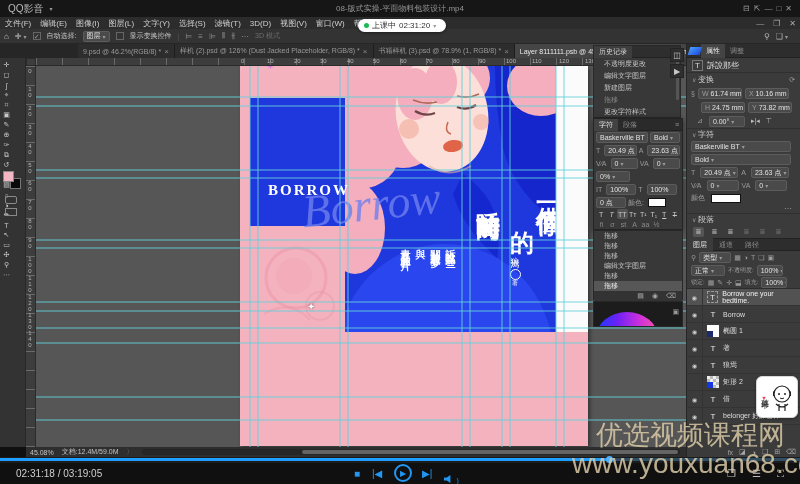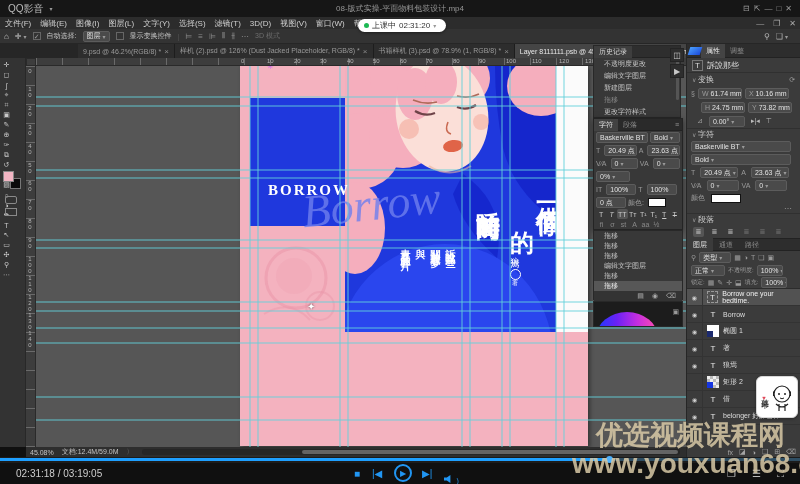--- a/index.html
+++ b/index.html
@@ -17,21 +17,21 @@
 .sect::before{content:"∨ ";font-size:6px;color:#999}
 .tab-ps{display:inline-flex;align-items:center;height:14px;padding:0 5px;background:#2d2d2d;
   color:#999;font-size:7px;border-right:1px solid #1d1d1d;white-space:nowrap}
 .tab-ps.active{background:#454545;color:#e8e8e8}
 .histitem{height:12px;display:flex;align-items:center;padding-left:10px;font-size:7px;color:#c6c6c6;white-space:nowrap}
 .vtxt{writing-mode:vertical-rl;text-orientation:upright}
 .layerrow{height:17px;display:flex;align-items:center;border-bottom:1px solid #333;font-size:7px;color:#ddd}
 .eyebox{width:16px;text-align:center;font-size:6px;color:#cfcfcf;border-right:1px solid #333;align-self:stretch;display:flex;align-items:center;justify-content:center}
 .lthumb{width:12px;height:12px;margin:0 4px;display:flex;align-items:center;justify-content:center;font-size:8px;color:#e8e8e8}
 .toolbtn{width:13px;height:10px;display:flex;align-items:center;justify-content:center;font-size:7px;color:#c9c9c9}
-.wm{font-weight:bold;color:rgba(216,201,166,.85);font-family:"Liberation Sans",sans-serif;white-space:nowrap;pointer-events:none}
+.wm{font-weight:normal;color:rgba(216,201,166,.85);font-family:"Liberation Sans",sans-serif;white-space:nowrap;pointer-events:none}
 .guide{stroke:rgba(98,208,218,.9);stroke-width:1}
 .dockfieldlbl{color:#9a9a9a;font-size:7px;margin-right:2px}
 .stylebtn{width:11px;height:10px;display:inline-flex;align-items:center;justify-content:center;font-size:7px;color:#c9c9c9}
 </style>
 </head>
 <body>
 
 <div id="stage">
 
   <div class="abs" style="left:36px;top:66px;width:650px;height:381px;background:#565656"></div>

